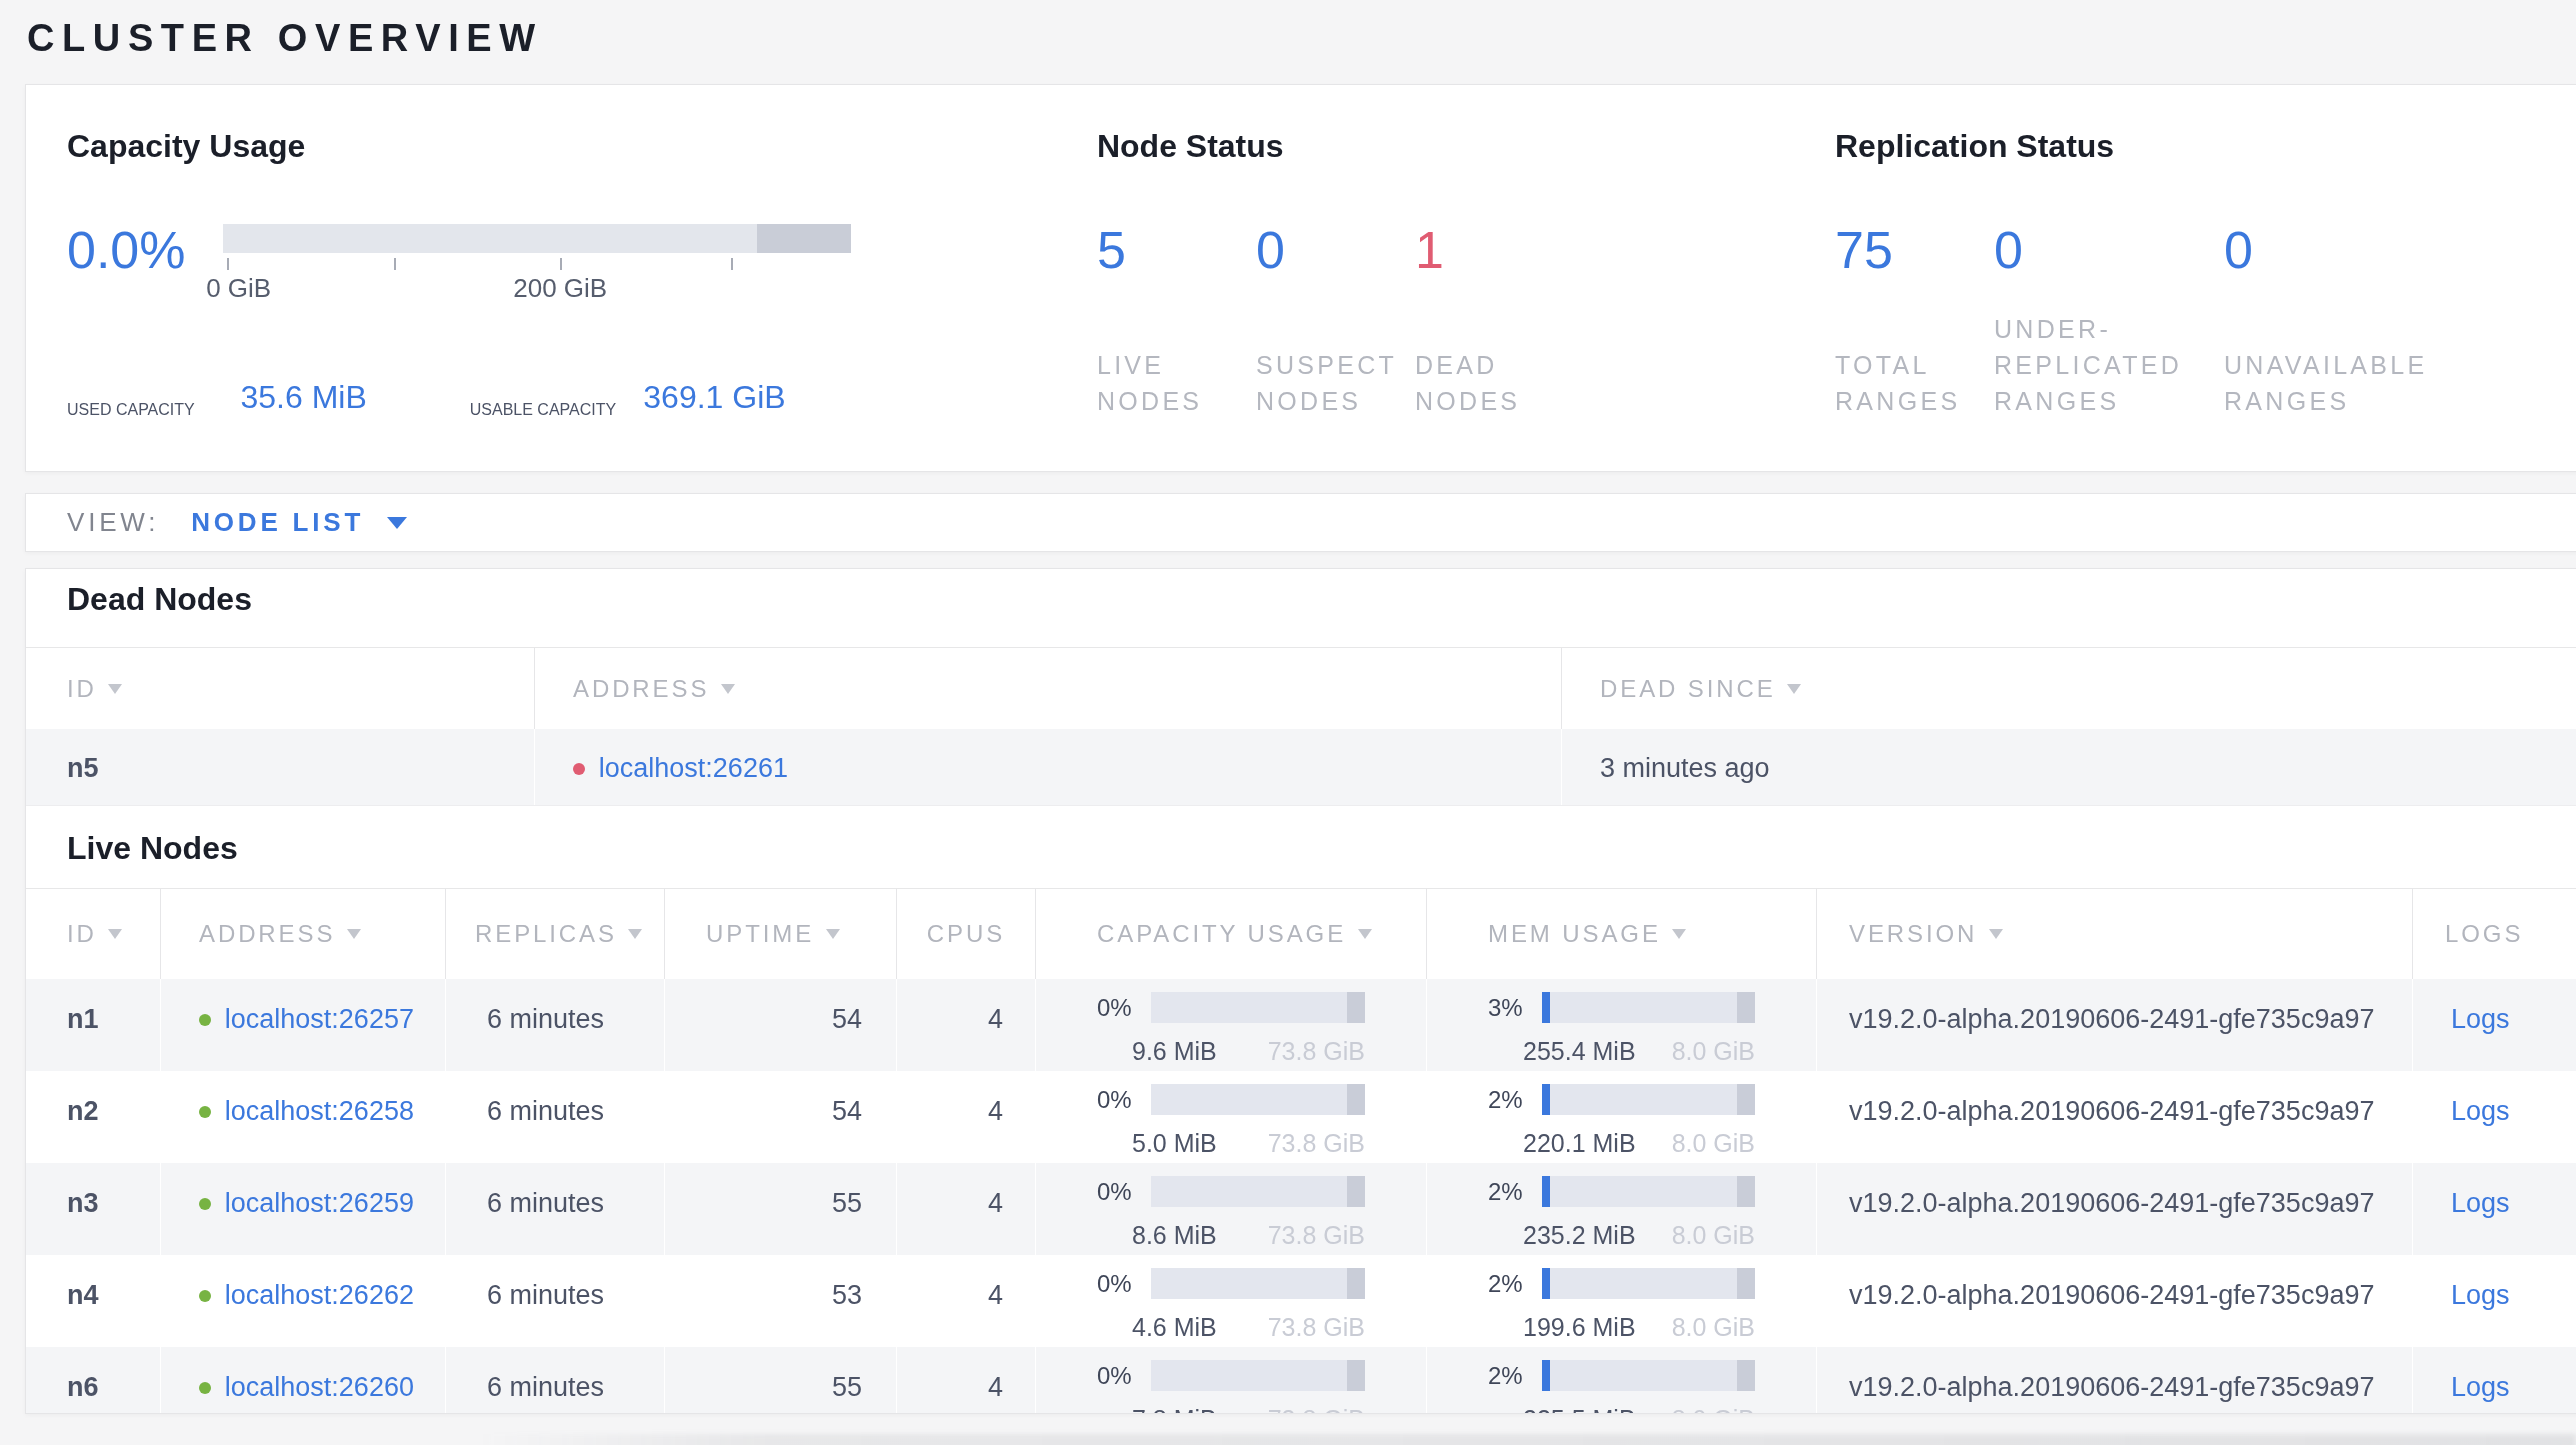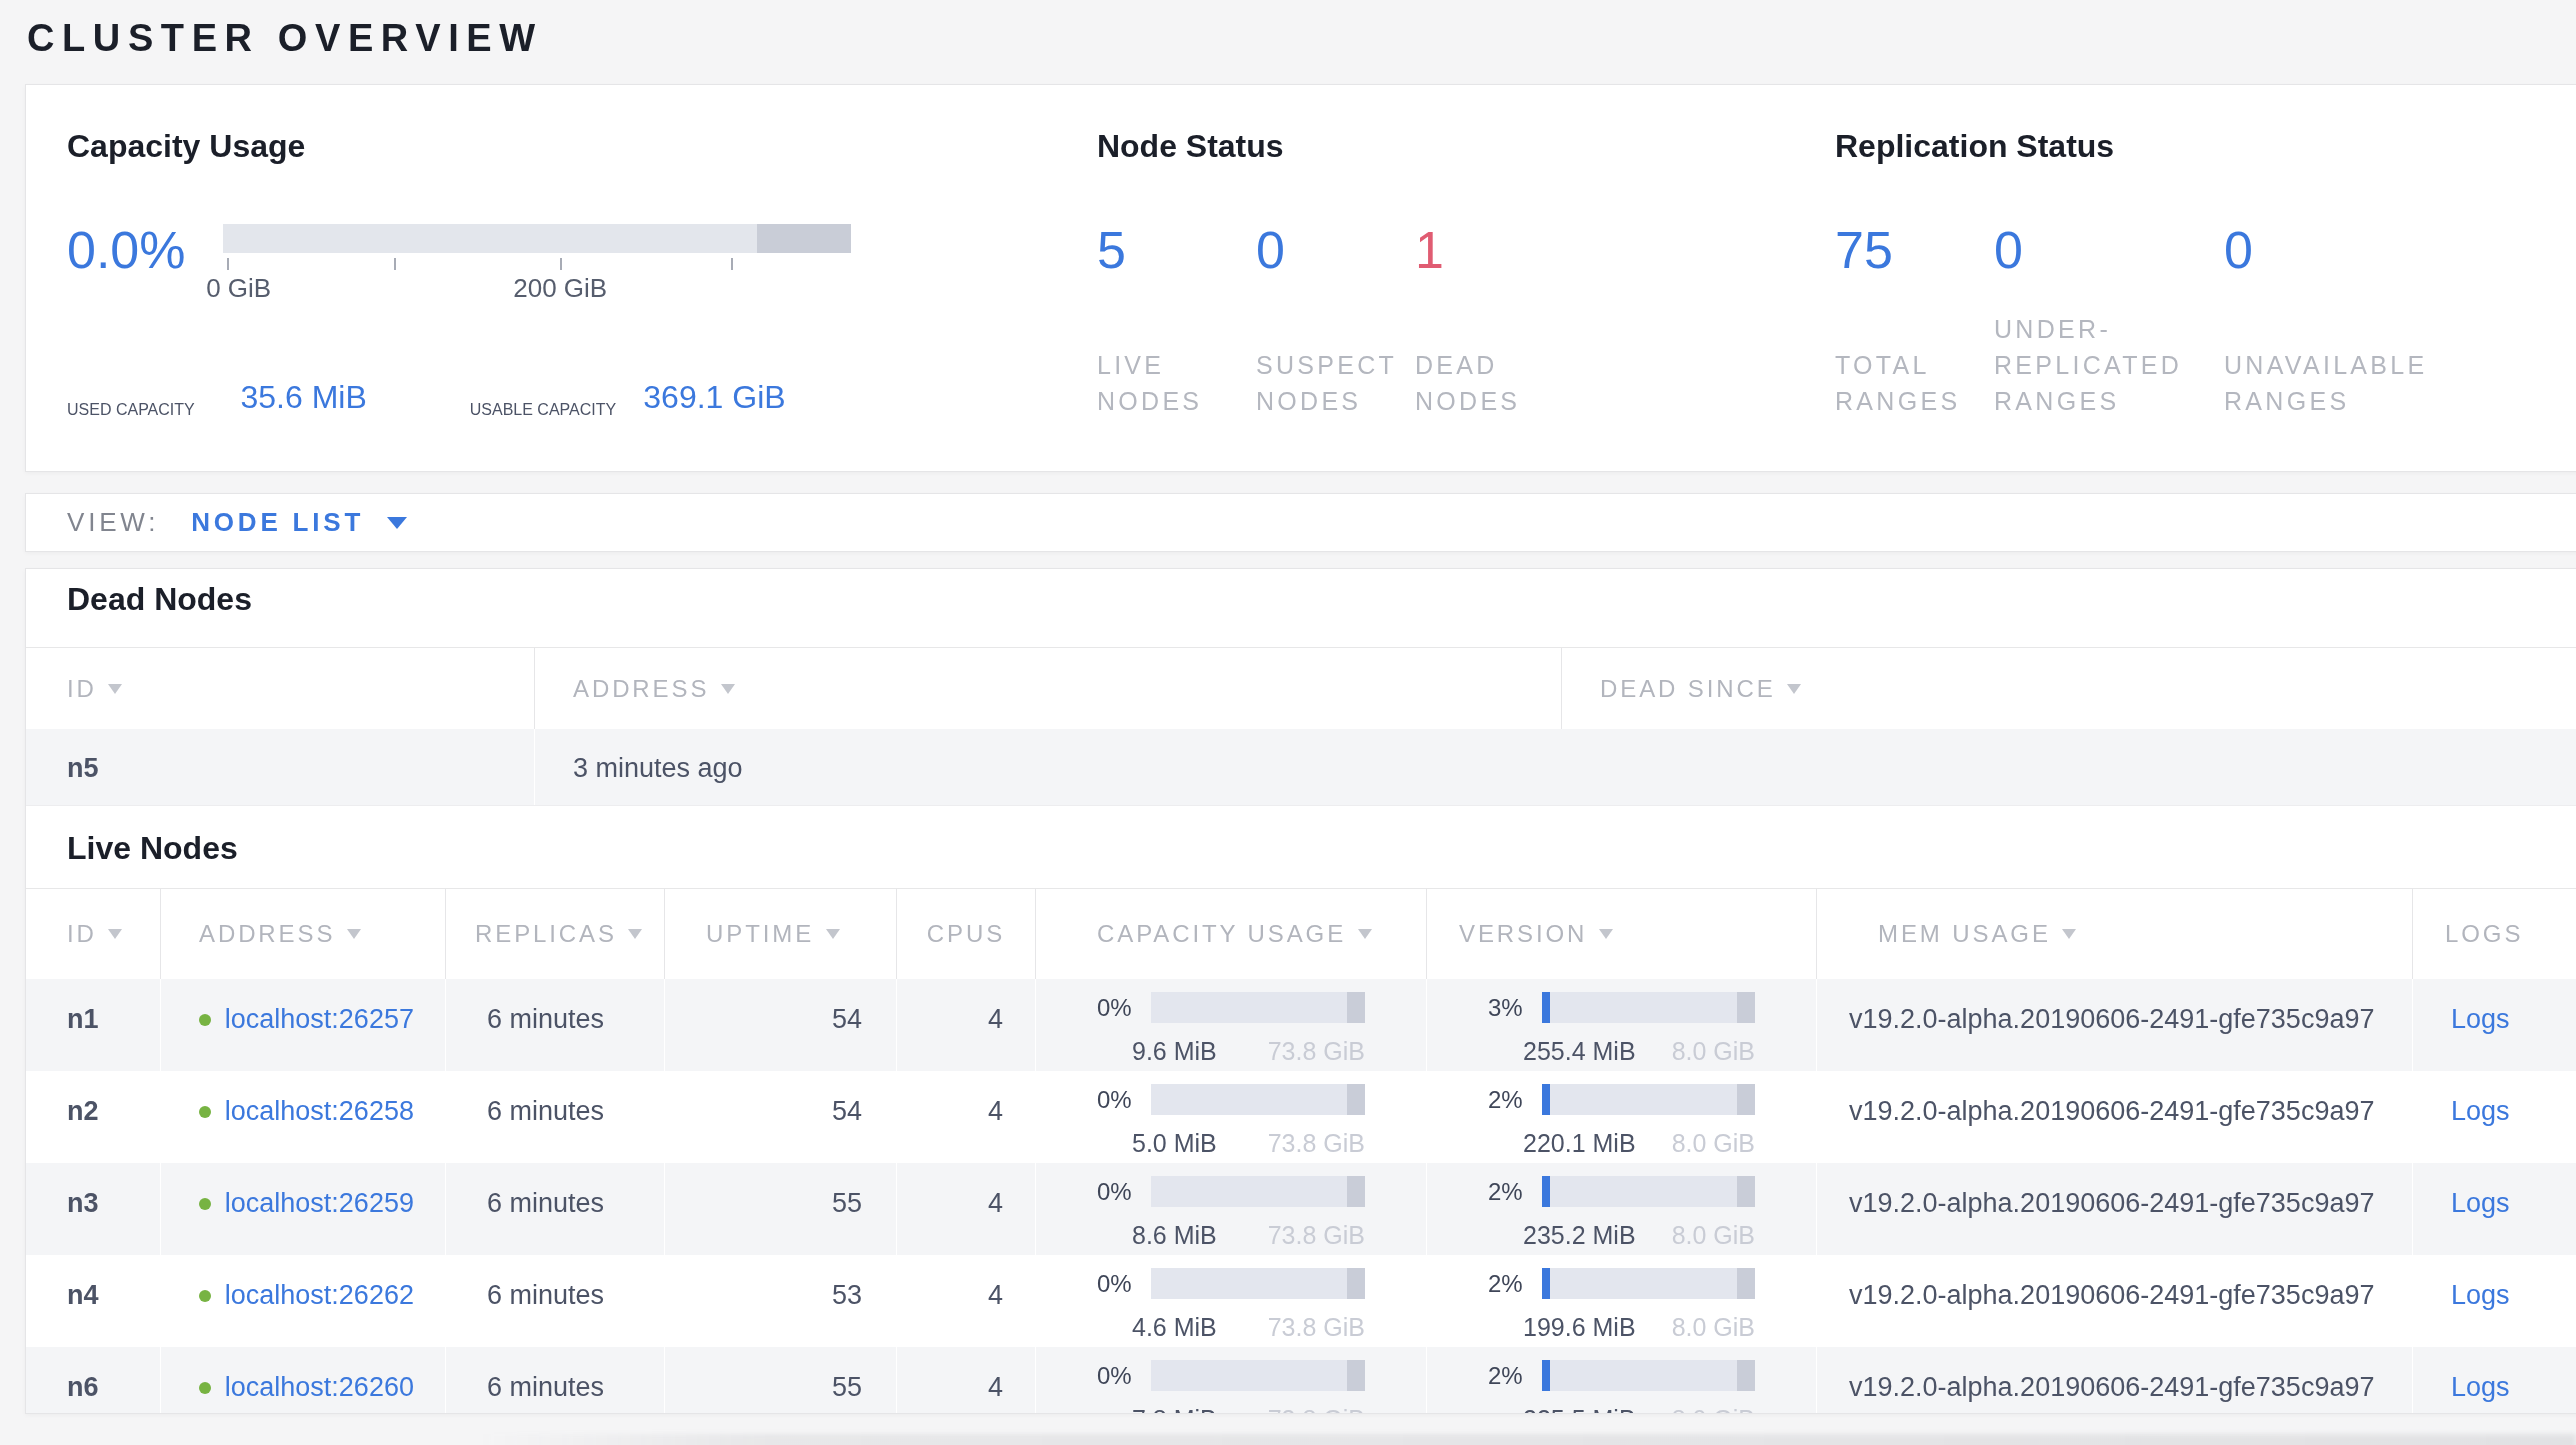--- a/index.html
+++ b/index.html
@@ -284,20 +284,23 @@
             <span class="sort-caret"></span>
         </div>
         <div class="th h-deadsince">
           <span>DEAD SINCE</span>
             <span class="sort-caret"></span>
         </div>
       </div>
       <div class="rows">
         <div class="trow dead-row">
           <div class="cell c-id">n5</div>
+          <div class="cell c-addr">
+            <span class="dot red"></span><a class="link">localhost:26261</a>
+          </div>
           <div class="cell c-deadsince">3 minutes ago</div>
         </div>
       </div>
     </div>
 
     <div class="section-title live">Live Nodes</div>
 
     <div class="tbl">
       <div class="tbl-header live-header">
         <div class="th h-id">
@@ -316,26 +319,26 @@
             <span>UPTIME</span>
             <span class="sort-caret"></span>
           </div>
         <div class="th h-cpus">
             <span>CPUS</span>
           </div>
         <div class="th h-usage">
             <span>CAPACITY USAGE</span>
             <span class="sort-caret"></span>
           </div>
+        <div class="th h-usage">
+            <span>MEM USAGE</span>
+            <span class="sort-caret"></span>
+          </div>
         <div class="th h-version">
             <span>VERSION</span>
-            <span class="sort-caret"></span>
-          </div>
-        <div class="th h-usage">
-            <span>MEM USAGE</span>
             <span class="sort-caret"></span>
           </div>
         <div class="th h-logs">
             <span>LOGS</span>
           </div>
       </div>
 
       <div class="rows">
 
         <div class="trow lrow">

